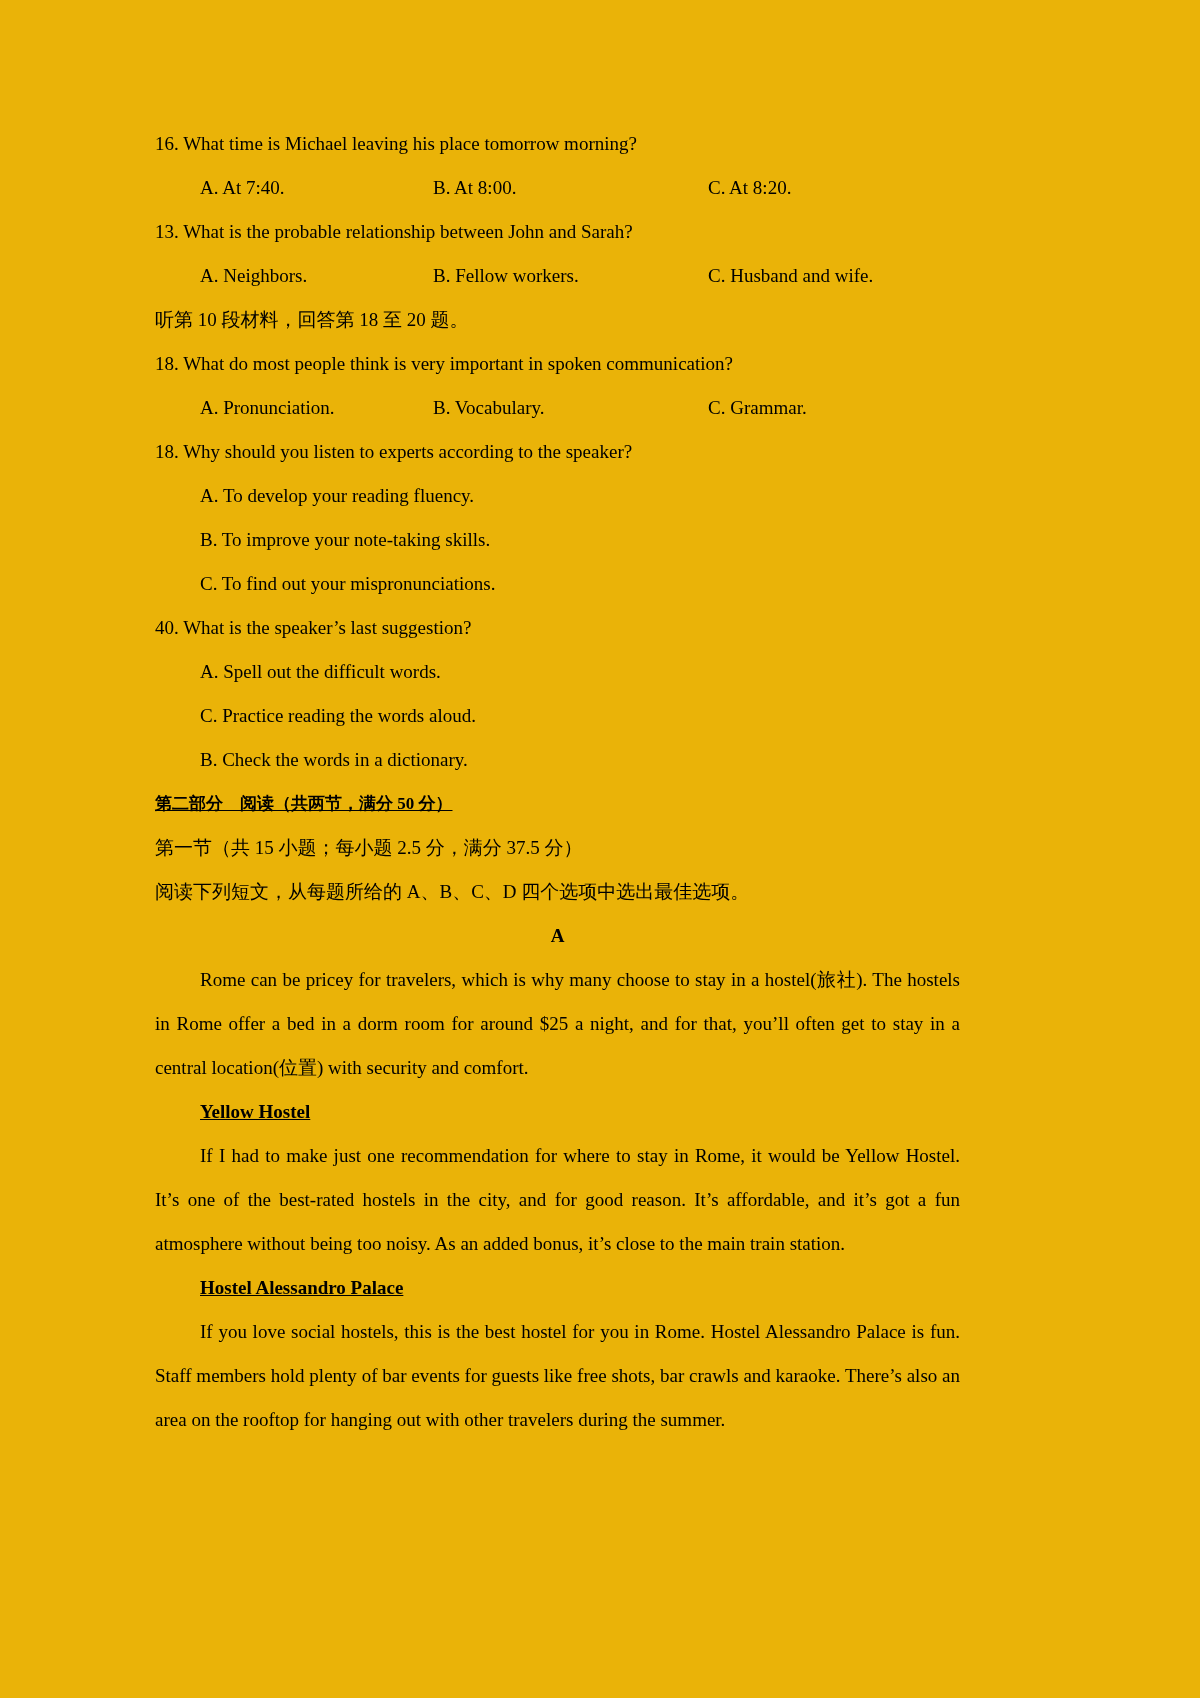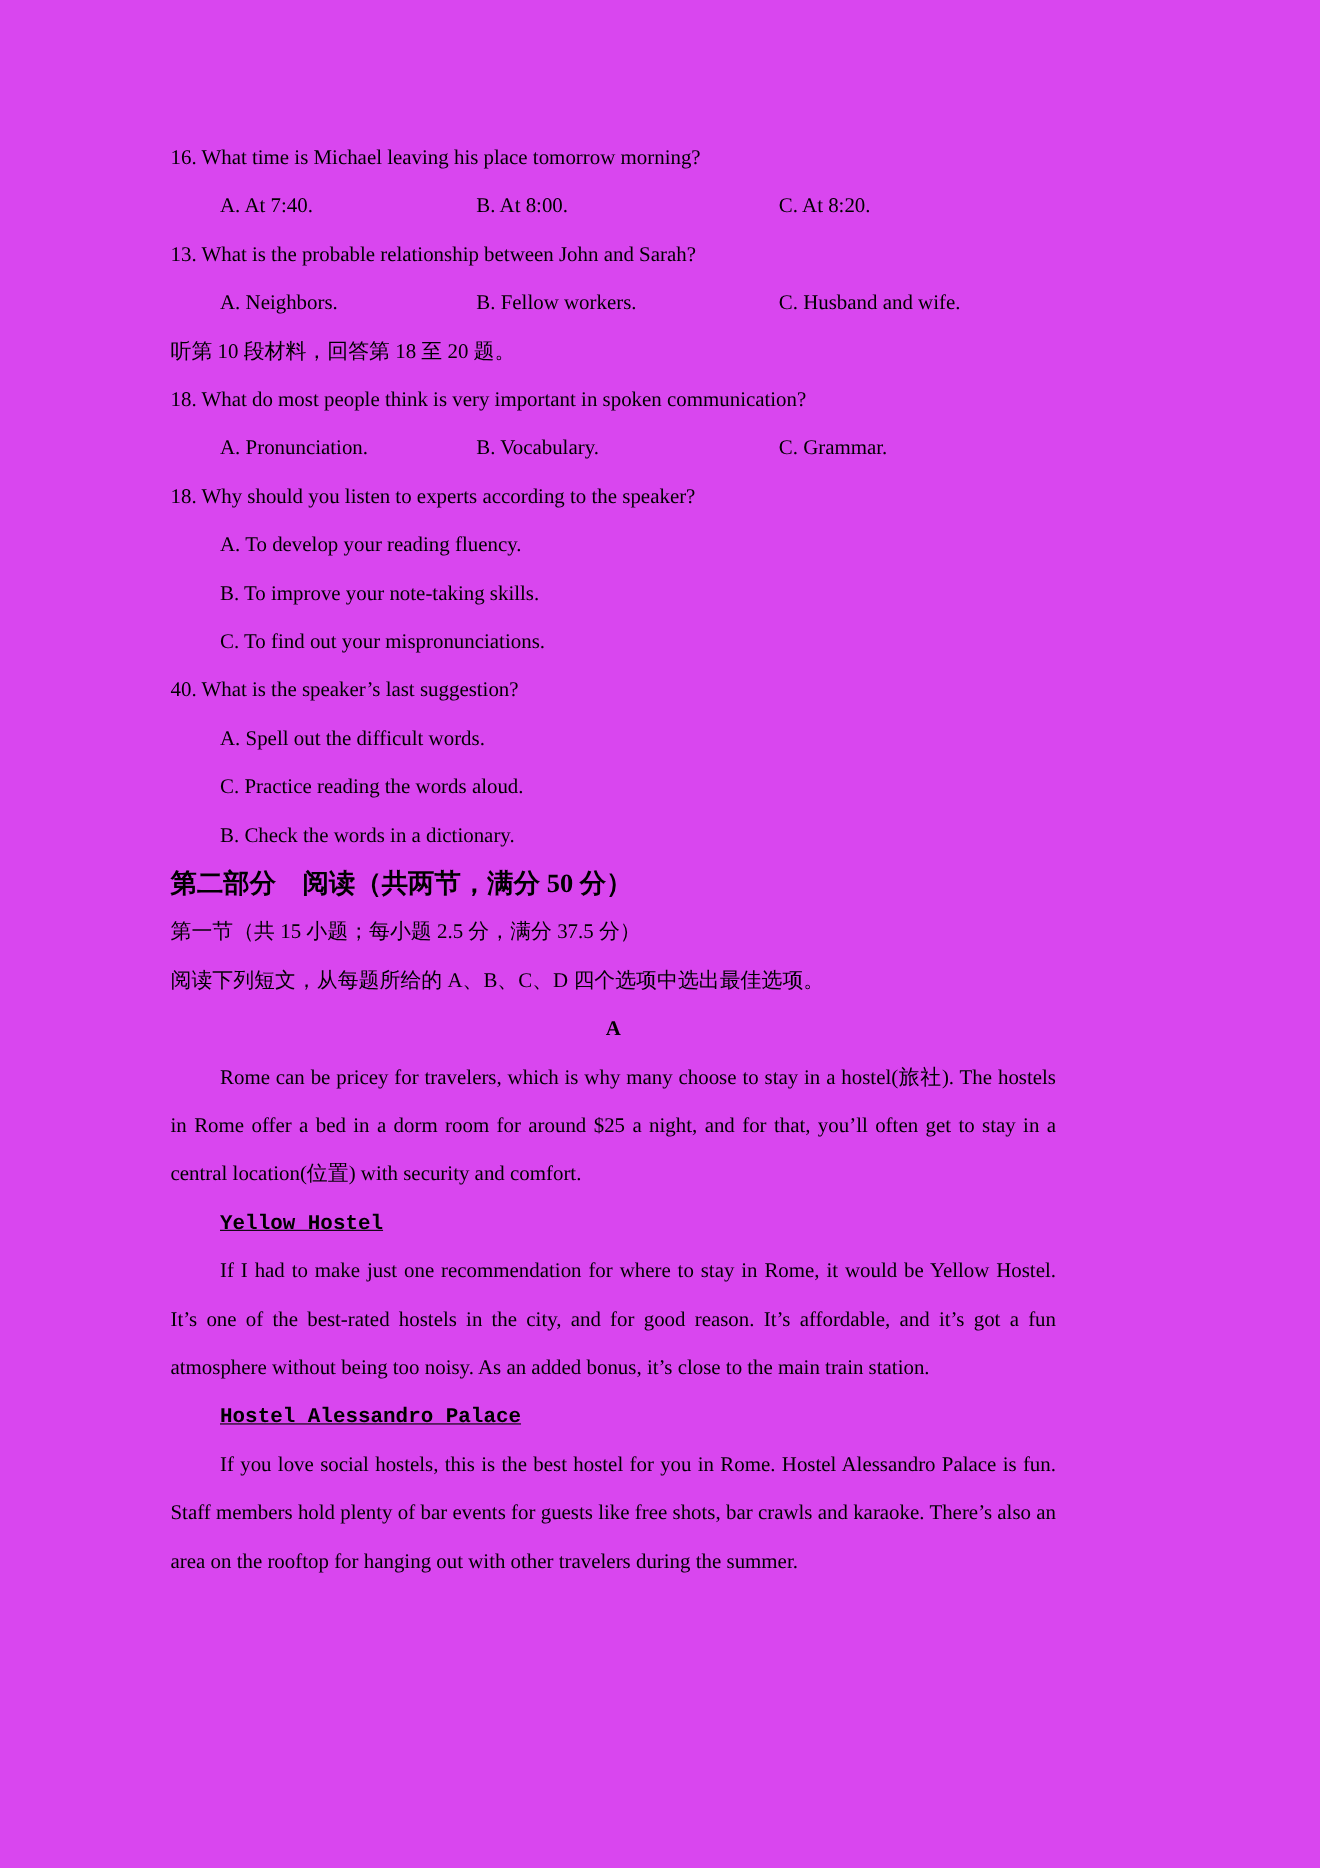--- a/index.html
+++ b/index.html
@@ -1,60 +1,61 @@
 <!DOCTYPE html>
 <html><head>
 <meta charset="utf-8">
 <style>
   html, body { margin: 0; padding: 0; background: #e8e8e8; }
   .page {
     width: 1200px;
     height: 1698px;
     margin: 0 auto;
-    background: #d946ef;
+    background: #eab308;
     box-sizing: border-box;
     padding: 122px 240px 40px 155px;
     font-family: "Liberation Serif", "DejaVu Serif", serif;
     font-size: 19px;
     color: #000000;
     overflow: hidden;
   }
   .line { line-height: 44px; }
   .options-row {
     display: flex;
     padding-left: 45px;
     line-height: 44px;
   }
   .opt-a { width: 233px; }
   .opt-b { width: 275px; }
   .opt-c { flex: 1; }
   .opt-stacked { padding-left: 45px; line-height: 44px; }
   .section-title {
     font-weight: bold;
-    font-size: 24px;
+    font-size: 17px;
     line-height: 44px;
     font-family: "Liberation Serif", "DejaVu Serif", serif;
+    text-decoration: underline;
   }
   .passage-label {
     text-align: center;
     font-weight: bold;
     line-height: 44px;
   }
   .para {
     margin: 0;
     line-height: 44px;
     text-align: justify;
     text-indent: 45px;
   }
   .hostel-heading {
     padding-left: 45px;
     line-height: 44px;
     font-weight: bold;
   }
-  .hostel-heading span { text-decoration: underline; font-family: Liberation Mono, monospace; }
+  .hostel-heading span { text-decoration: underline; }
 </style>
 </head>
 <body>
 
 <div class="page">
 
   <div class="line">16. What time is Michael leaving his place tomorrow morning?</div>
   <div class="options-row">
     <span class="opt-a">A. At 7:40.</span>
     <span class="opt-b">B. At 8:00.</span>

